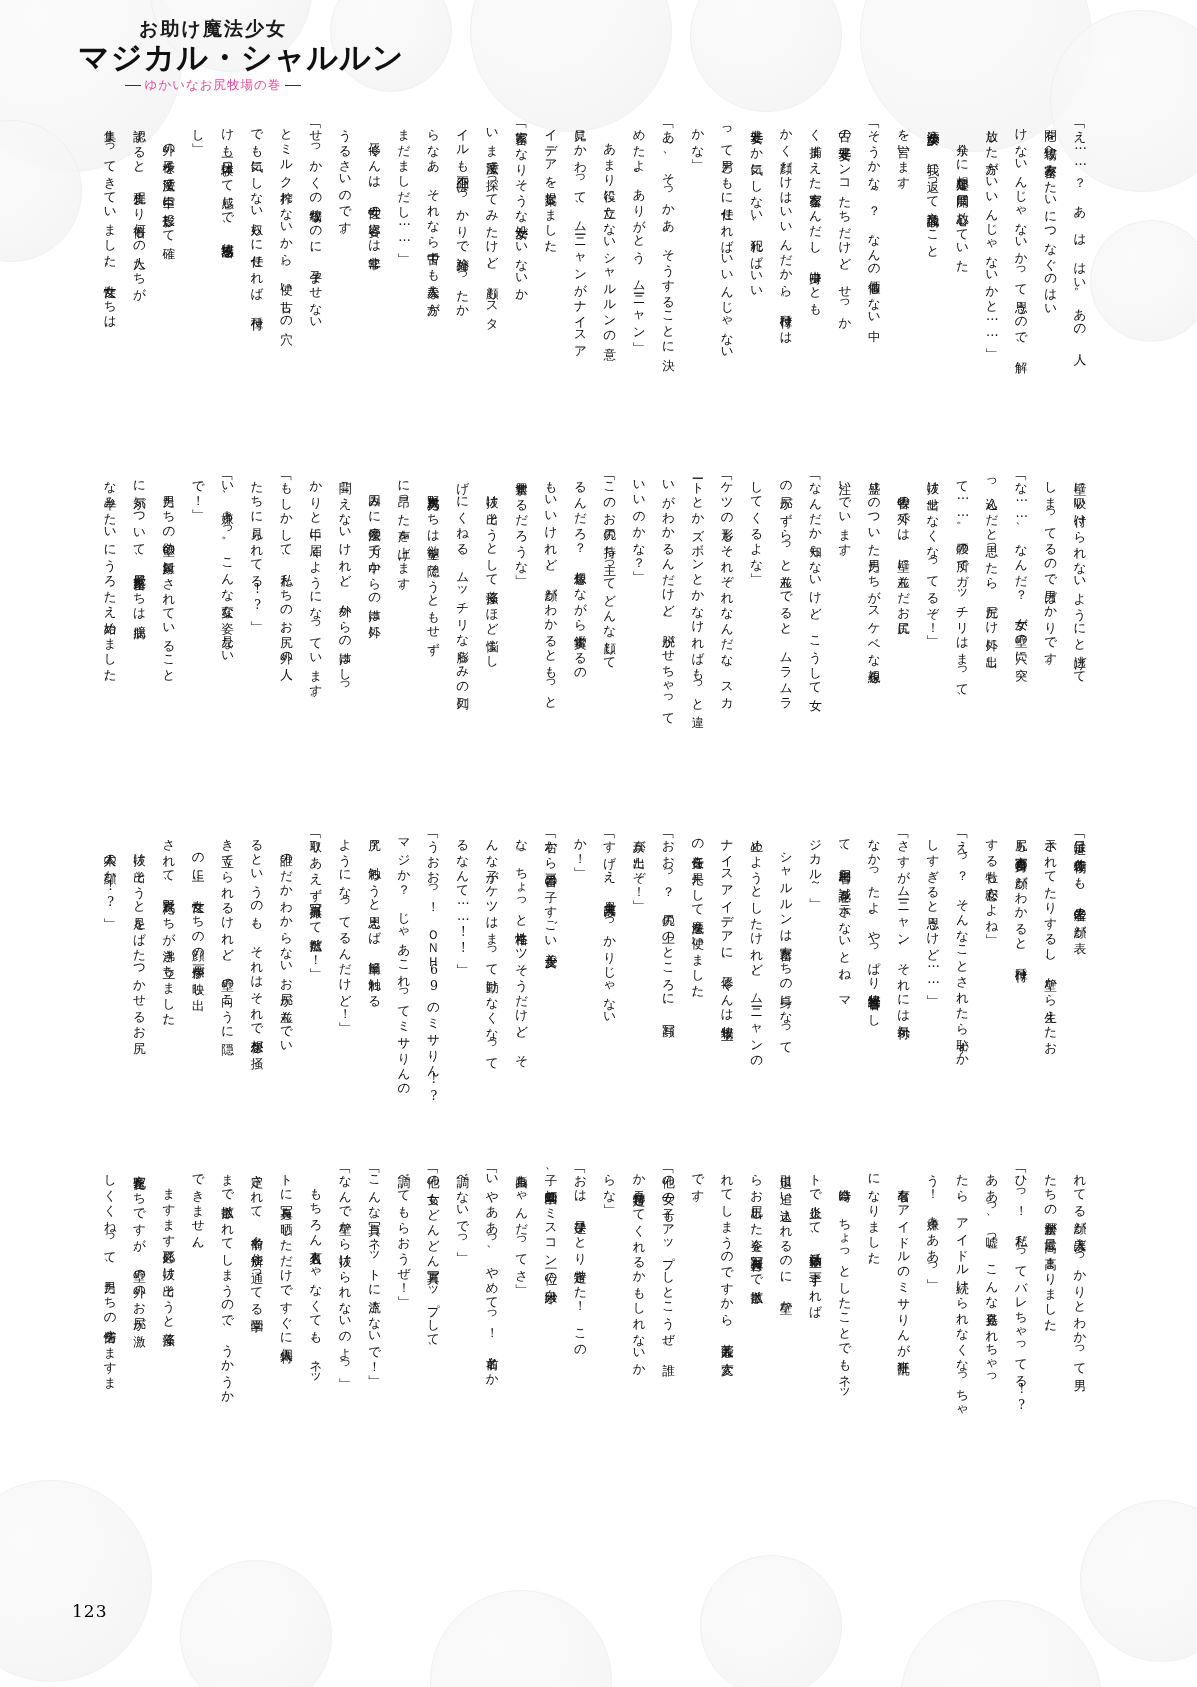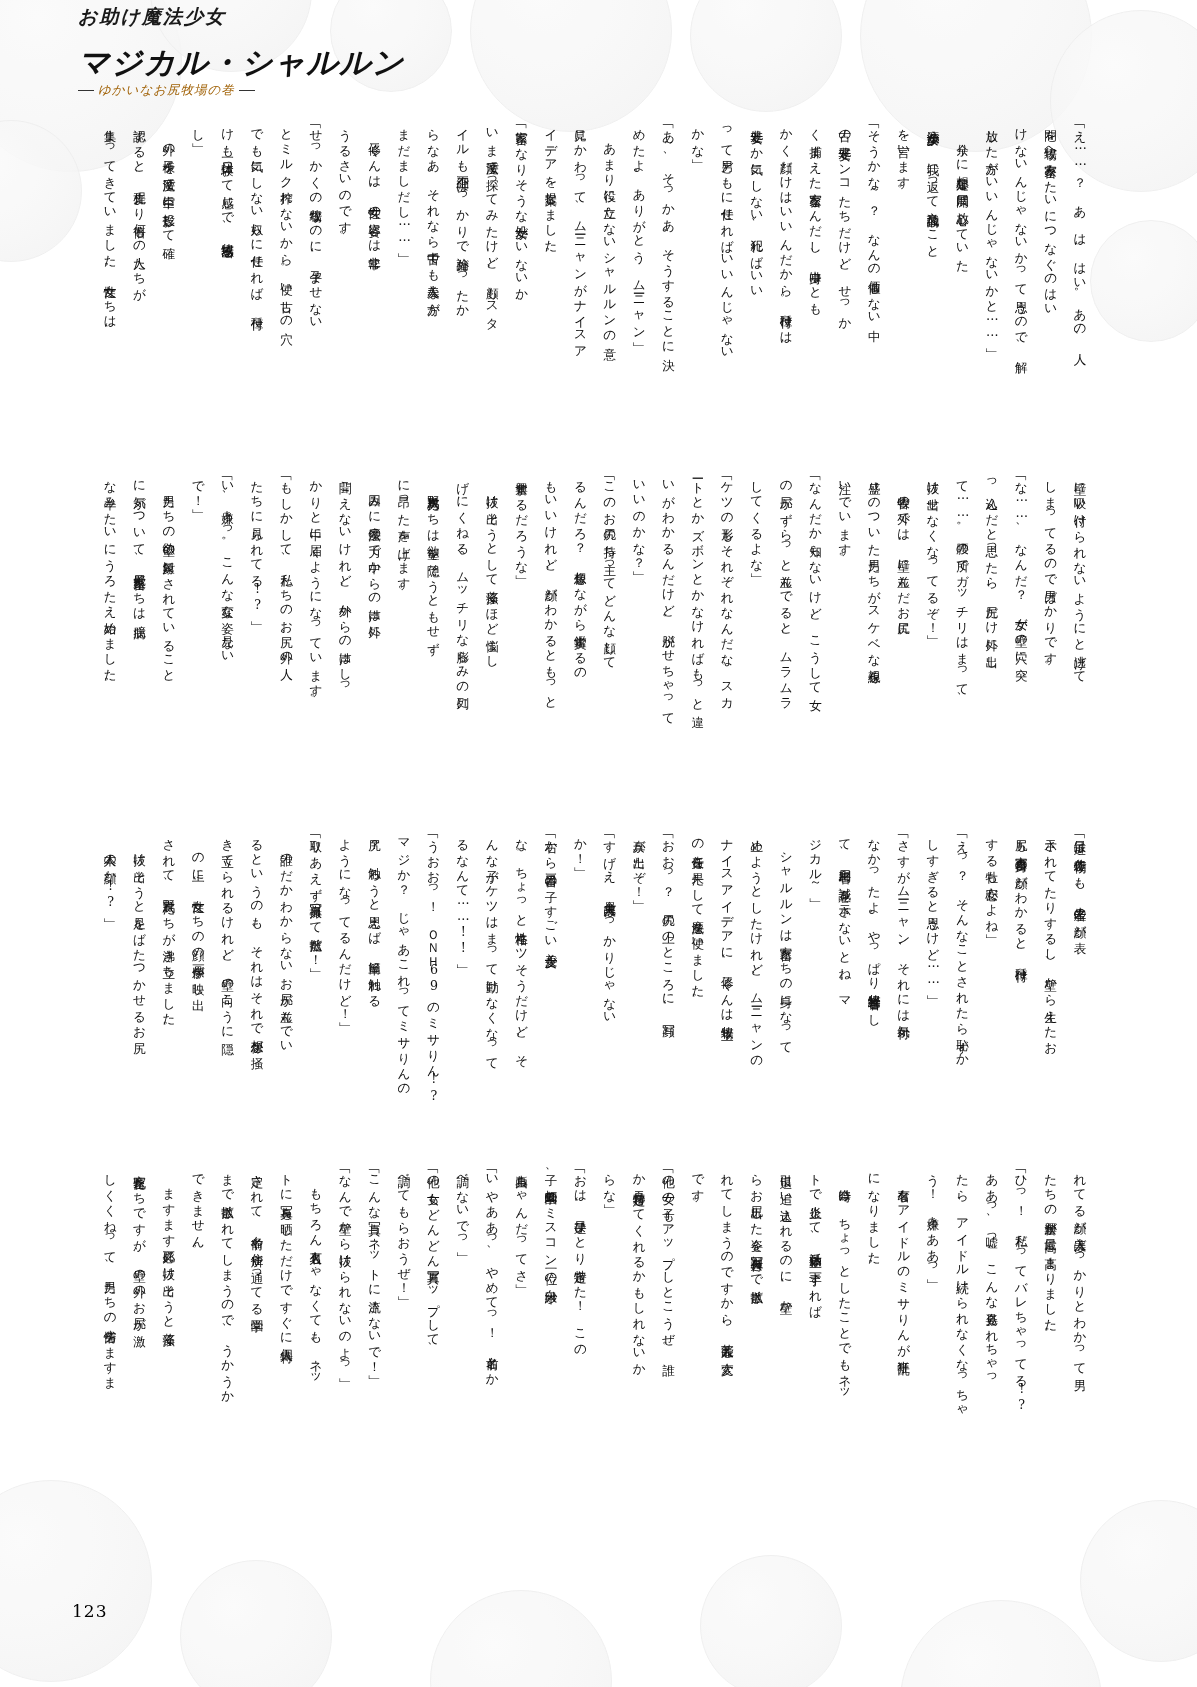--- a/index.html
+++ b/index.html
@@ -28,48 +28,48 @@
     border-radius: 50%;
     border: 1px solid #ededed;
     background: radial-gradient(circle at 35% 30%, #fbfbfb 0%, #f6f6f6 60%, #f2f2f2 100%);
     opacity: .85;
   }
 
   
   .logo-block {
     position: absolute;
     left: 78px;
-    top: 6px;
+    top: 18px;
     width: 270px;
     height: 96px;
     z-index: 3;
-    font-style: italic;
+    text-align: center;
   }
   .logo-top {
     font-family: "DejaVu Serif", "Liberation Serif", serif;
     font-size: 19px;
     letter-spacing: 2px;
     color: #1a1a1a;
     line-height: 1.1;
     font-weight: bold;
   }
   .logo-main {
     font-family: "DejaVu Serif", "Liberation Serif", serif;
     font-size: 31px;
     font-weight: bold;
     letter-spacing: 1px;
     color: #111;
     line-height: 1.1;
-    margin-top: 18px;
+    margin-top: 1px;
     white-space: nowrap;
   }
   .logo-sub {
     font-family: "DejaVu Serif", "Liberation Serif", serif;
     font-size: 12.5px;
-    color: #a16207;
+    color: #ec4899;
     letter-spacing: 1px;
     position: relative;
     display: inline-block;
     padding: 0 20px;
   }
   .logo-sub:before, .logo-sub:after {
     content: "";
     position: absolute;
     top: 50%;
     width: 16px;

